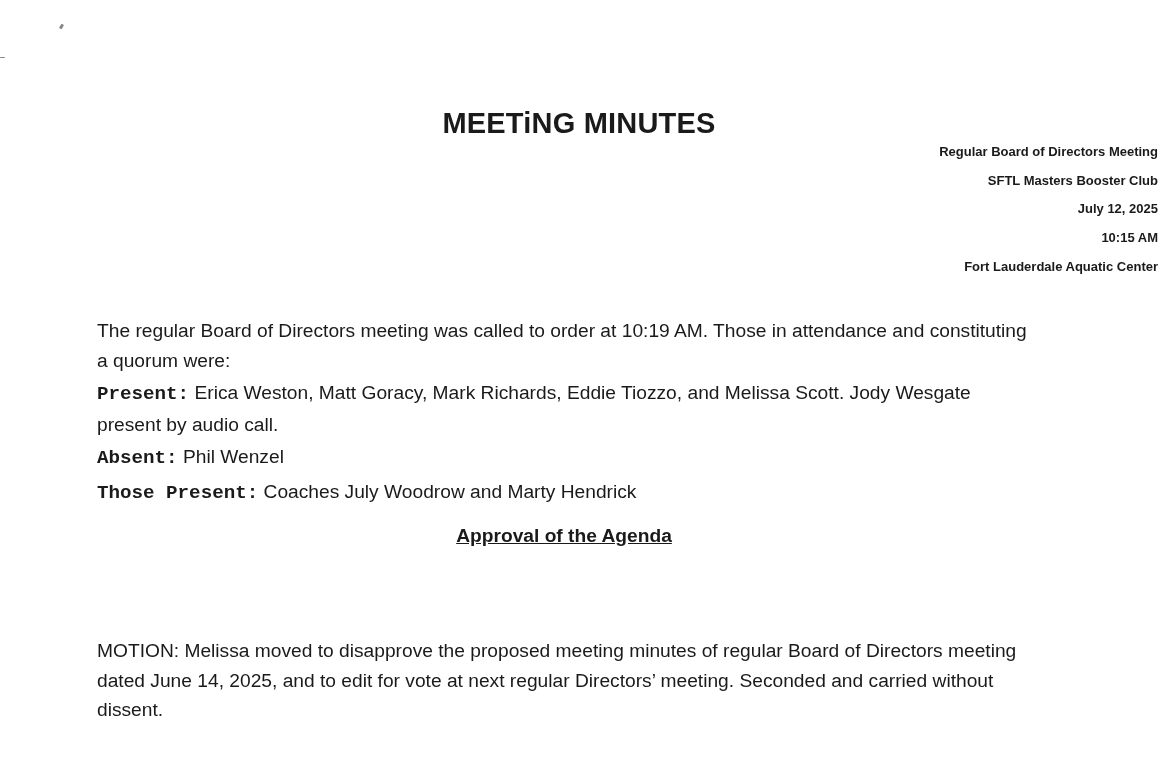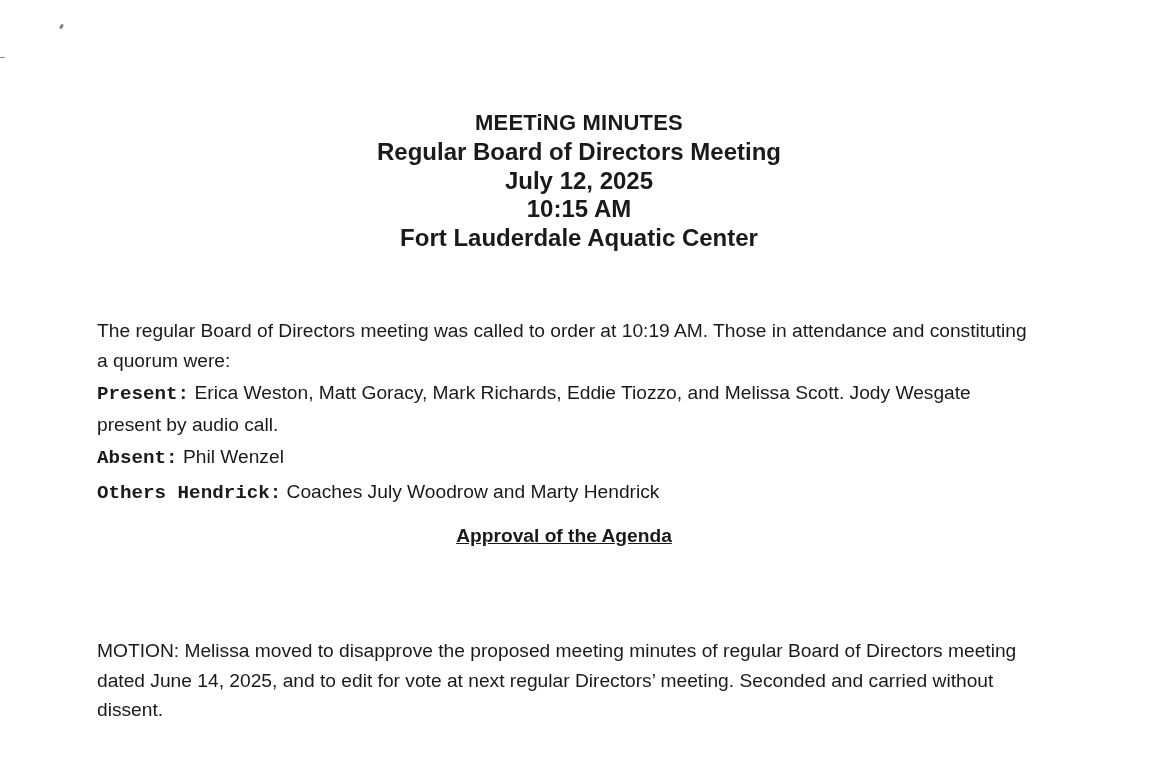--- a/index.html
+++ b/index.html
@@ -6,54 +6,55 @@
     body {
       width: 1158px; height: 779px; position: relative; overflow: hidden;
       font-family: "Liberation Sans", "DejaVu Sans", sans-serif;
       color: #1a1a1a;
     }
     .speck { position: absolute; background: #888; border-radius: 1px; }
     .header {
       position: absolute; left: 0; width: 1158px; top: 108px;
       text-align: center; font-weight: bold;
     }
-    .header .title { font-size: 22px; line-height: 30px; letter-spacing: 0.2px; }
-    .header .line { font-size: 24px; line-height: 28.7px; }
+    .header .title { font-size: 29px; line-height: 30px; letter-spacing: 0.2px; }
+    .header .line { font-size: 13px; line-height: 28.7px; text-align: right; }
     .body {
       position: absolute; left: 94px; width: 940px; font-size: 19.2px;
       line-height: 29.5px;
     }
     .bold { font-weight: bold; font-family: Liberation Mono, monospace; }
     .heading { font-weight: bold; text-decoration: underline; text-align: center; }
     p { margin: 3px; }
   </style>
 </head>
 <body>
 
 <div class="speck" style="left:60px;top:24px;width:3px;height:5px;transform:rotate(30deg);"></div>
 <div class="speck" style="left:0px;top:57px;width:5px;height:1px;"></div>
 
 <div class="header">
   <div class="title">MEETiNG MINUTES</div>
   <div class="line">Regular Board of Directors Meeting</div>
+  <div class="line">SFTL Masters Booster Club</div>
   <div class="line">July 12, 2025</div>
   <div class="line">10:15 AM</div>
   <div class="line">Fort Lauderdale Aquatic Center</div>
 </div>
 
 <div class="body" style="top:313px;">
   <p>The regular Board of Directors meeting was called to order at 10:19 AM. Those in attendance and constituting a quorum were:</p>
   <p>
     <span class="bold">Present:</span><span> Erica Weston, Matt Goracy, Mark Richards, Eddie Tiozzo, and Melissa Scott. Jody Wesgate present by audio call.</span>
   </p>
   <p>
     <span class="bold">Absent:</span><span> Phil Wenzel</span>
   </p>
   <p>
-    <span class="bold">Others Hendrick:</span><span> Coaches July Woodrow and Marty Hendrick</span>
+    <span class="bold">Those Present:</span><span> Coaches July Woodrow and Marty Hendrick</span>
   </p>
 </div>
 
 <div class="body" style="top:518px;">
   <p class="heading">Approval of the Agenda</p>
 </div>
 
 <div class="body" style="top:633px;">
   <p>MOTION: Melissa moved to disapprove the proposed meeting minutes of regular Board of Directors meeting dated June 14, 2025, and to edit for vote at next regular Directors’ meeting. Seconded and carried without dissent.</p>
 </div>

